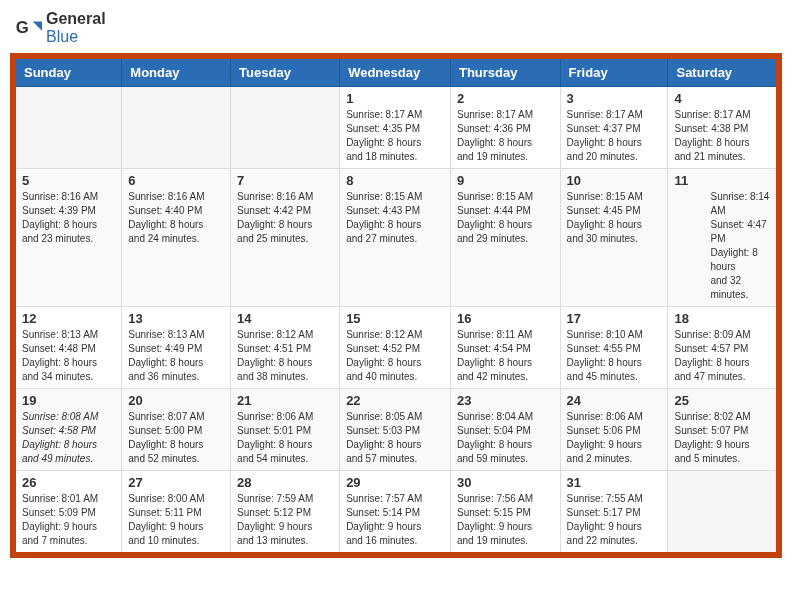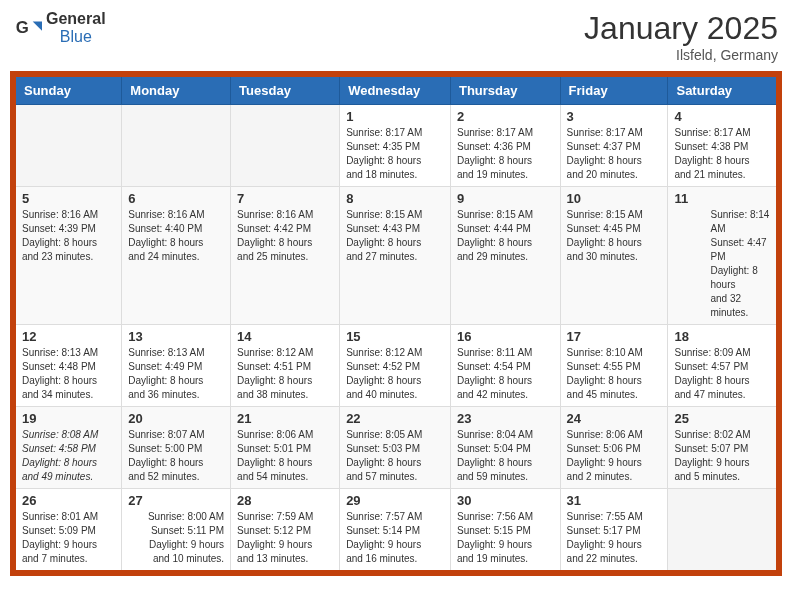--- a/index.html
+++ b/index.html
@@ -19,21 +19,20 @@
     }
     .logo {
       display: flex;
       align-items: center;
       gap: 4px;
     }
     .logo-text {
       display: flex;
       flex-direction: column;
       line-height: 1.1;
-      align-items: center;
     }
     .logo-general {
       font-size: 16px;
       font-weight: bold;
       color: #333;
     }
     .logo-blue {
       font-size: 16px;
       font-weight: normal;
       color: #2a6db5;
@@ -102,24 +101,20 @@
   <div class="logo">
     <svg class="logo-icon" viewBox="0 0 30 30">
       <text x="2" y="20" font-size="18" font-weight="bold" fill="#333">G</text>
       <polygon points="20,8 30,8 30,18" fill="#2a6db5"></polygon>
     </svg>
     <div class="logo-text">
       <span class="logo-general">General</span>
       <span class="logo-blue">Blue</span>
     </div>
   </div>
-  <div class="title-block">
-    <div class="month-year">January 2025</div>
-    <div class="location">Ilsfeld, Germany</div>
-  </div>
 </div>
 
 <table class="calendar">
   <thead>
     <tr>
     <th>Sunday</th>
         <th>Monday</th>
         <th>Tuesday</th>
         <th>Wednesday</th>
         <th>Thursday</th>
@@ -317,21 +312,21 @@
       <tr>
         <td>
           <span class="day-number">26</span>
           <div class="day-info" style="white-space: pre-line;">Sunrise: 8:01 AM
 Sunset: 5:09 PM
 Daylight: 9 hours
 and 7 minutes.</div>
         </td>
         <td>
           <span class="day-number">27</span>
-          <div class="day-info" style="white-space: pre-line; text-align: right;">Sunrise: 8:00 AM
+          <div class="day-info" style="white-space: pre-line;">Sunrise: 8:00 AM
 Sunset: 5:11 PM
 Daylight: 9 hours
 and 10 minutes.</div>
         </td>
         <td>
           <span class="day-number">28</span>
           <div class="day-info" style="white-space: pre-line;">Sunrise: 7:59 AM
 Sunset: 5:12 PM
 Daylight: 9 hours
 and 13 minutes.</div>

